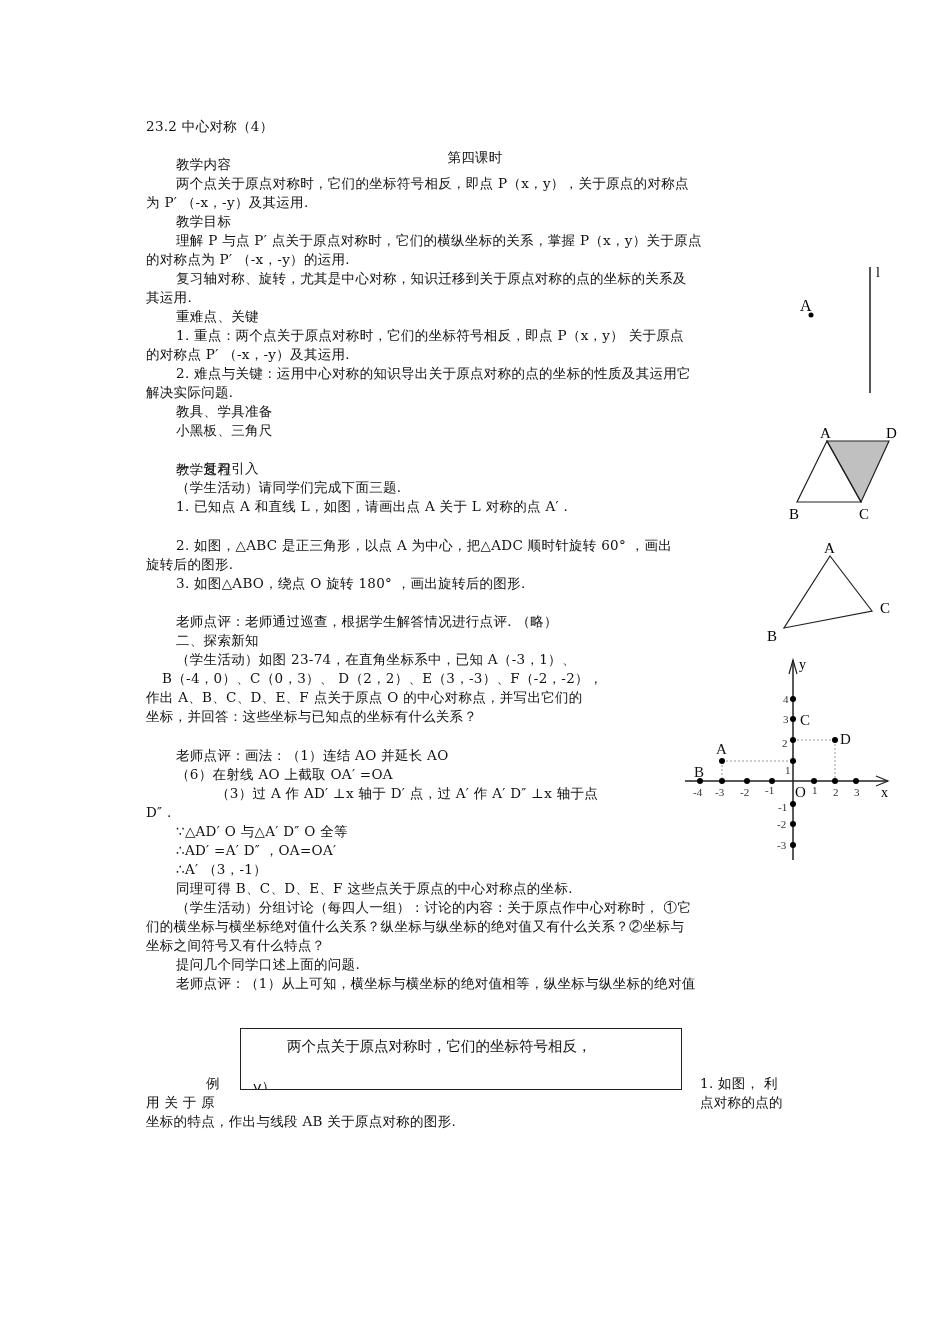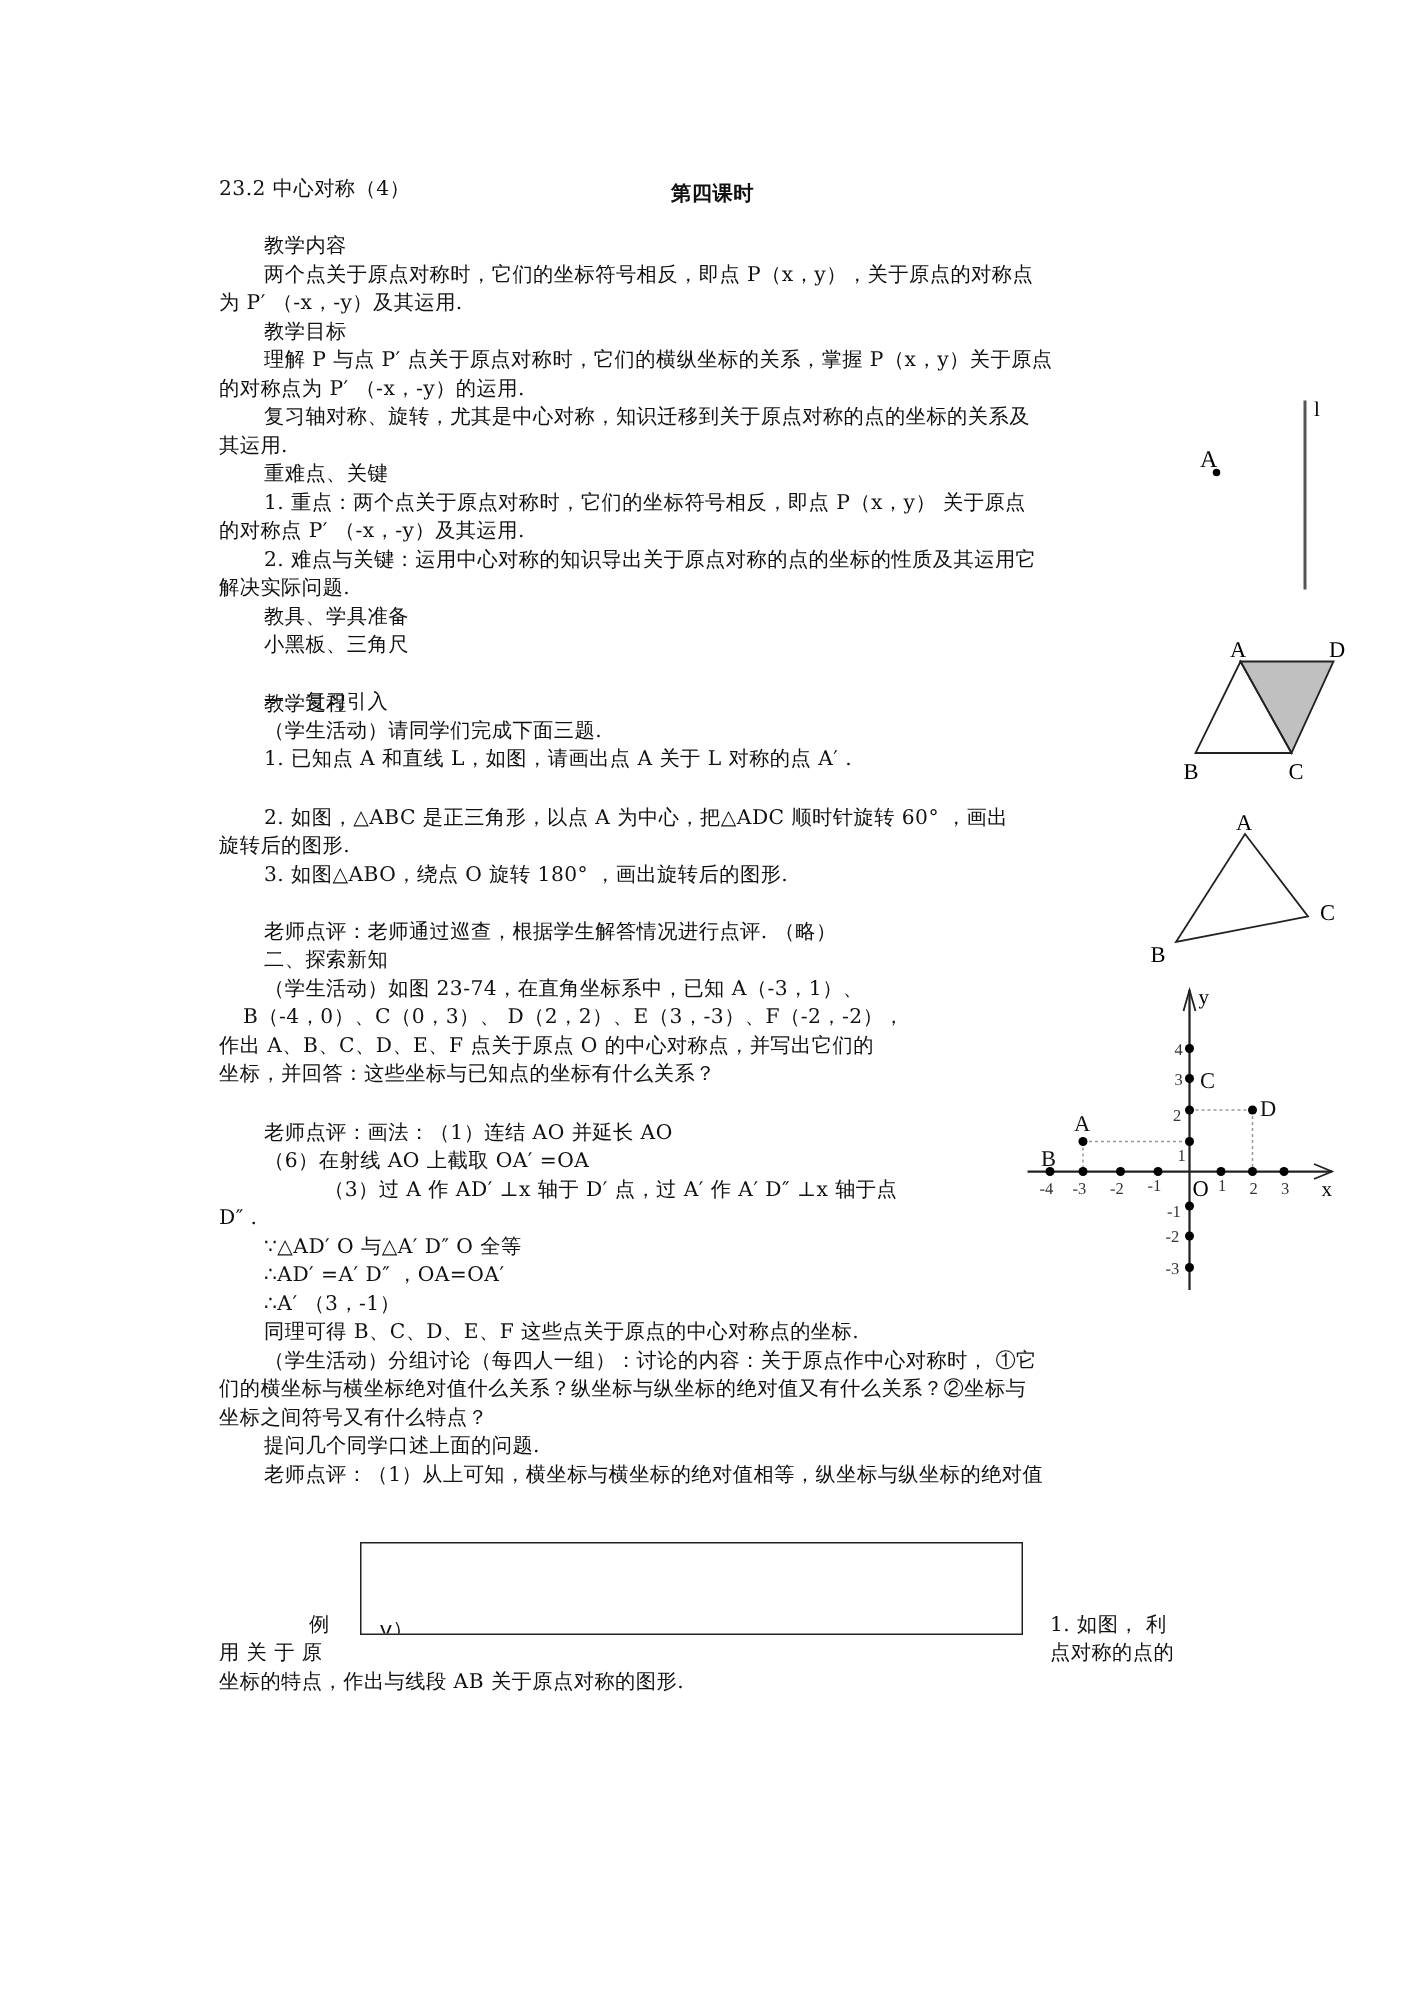--- a/index.html
+++ b/index.html
@@ -11,21 +11,21 @@
   .center { left: 0; width: 950px; text-align: center; }
   .box { position: absolute; left: 240px; top: 1028px; width: 440px; height: 60px; border: 1.5px solid #222; overflow: hidden; }
   .box .bl { position: absolute; font-size: 14.5px; line-height: 20px; white-space: nowrap; font-family: "DejaVu Sans", sans-serif; }
   svg text { font-family: "Liberation Serif", "DejaVu Serif", serif; }
 </style>
 </head>
 <body>
 
 <div class="page">
   <div class="ln" style="top:117px;">23.2 中心对称（4）</div>
-  <div class="ln center" style="top:120px;font-weight:bold;">第四课时</div>
+  <div class="ln center" style="top:148px;">第四课时</div>
 
   <div class="ln ind" style="top:155px;">教学内容</div>
   <div class="ln ind" style="top:174px;">两个点关于原点对称时，它们的坐标符号相反，即点 P（x，y），关于原点的对称点</div>
   <div class="ln" style="top:193px;">为 P′ （-x，-y）及其运用.</div>
   <div class="ln ind" style="top:212px;">教学目标</div>
   <div class="ln ind" style="top:231px;">理解 P 与点 P′ 点关于原点对称时，它们的横纵坐标的关系，掌握 P（x，y）关于原点</div>
   <div class="ln" style="top:250px;">的对称点为 P′ （-x，-y）的运用.</div>
   <div class="ln ind" style="top:269px;">复习轴对称、旋转，尤其是中心对称，知识迁移到关于原点对称的点的坐标的关系及</div>
   <div class="ln" style="top:288px;">其运用.</div>
   <div class="ln ind" style="top:307px;">重难点、关键</div>
@@ -56,20 +56,21 @@
   <div class="ln ind" style="top:841px;">∴AD′ =A′ D″ ，OA=OA′</div>
   <div class="ln ind" style="top:860px;">∴A′ （3，-1）</div>
   <div class="ln ind" style="top:879px;">同理可得 B、C、D、E、F 这些点关于原点的中心对称点的坐标.</div>
   <div class="ln ind" style="top:898px;">（学生活动）分组讨论（每四人一组）：讨论的内容：关于原点作中心对称时， ①它</div>
   <div class="ln" style="top:917px;">们的横坐标与横坐标绝对值什么关系？纵坐标与纵坐标的绝对值又有什么关系？②坐标与</div>
   <div class="ln" style="top:936px;">坐标之间符号又有什么特点？</div>
   <div class="ln ind" style="top:955px;">提问几个同学口述上面的问题.</div>
   <div class="ln ind" style="top:974px;">老师点评：（1）从上可知，横坐标与横坐标的绝对值相等，纵坐标与纵坐标的绝对值</div>
 
   <div class="box">
+    <div class="bl" style="left:46px; top:7px;">两个点关于原点对称时，它们的坐标符号相反，</div>
     <div class="bl" style="left:12px; top:48px;">y）</div>
   </div>
 
   <div class="ln" style="top:1074px; left:206px;">例</div>
   <div class="ln" style="top:1093px;">用 关 于 原</div>
   <div class="ln" style="top:1074px; left:700px;">1. 如图， 利</div>
   <div class="ln" style="top:1093px; left:700px;">点对称的点的</div>
   <div class="ln" style="top:1112px;">坐标的特点，作出与线段 AB 关于原点对称的图形.</div>
 
   <svg style="position:absolute; left:790px; top:255px;" width="100" height="145">

